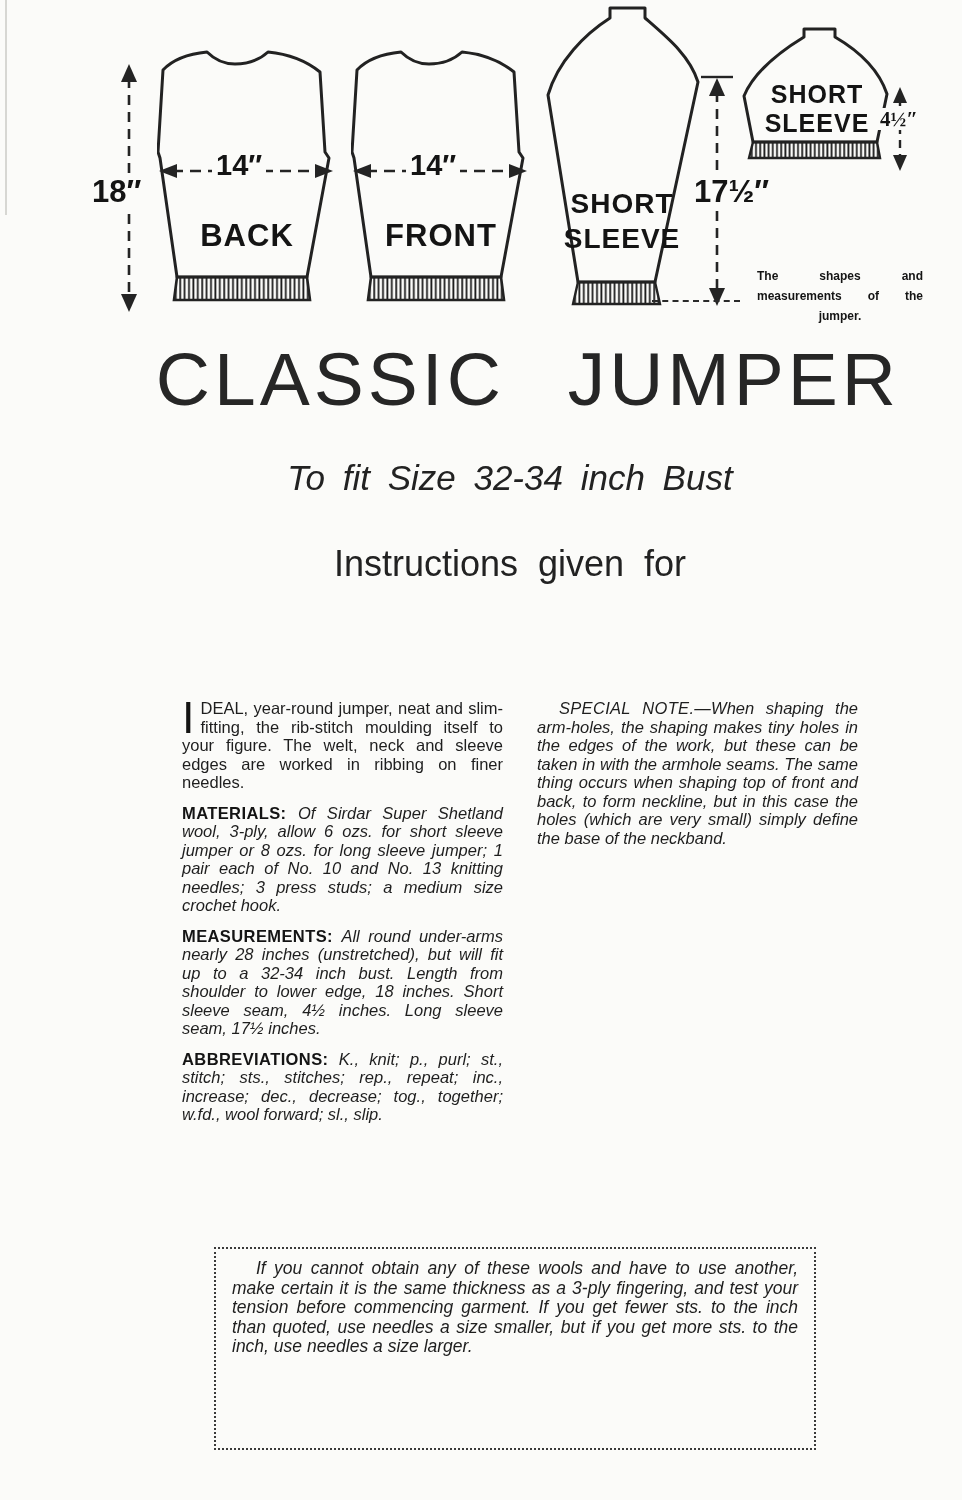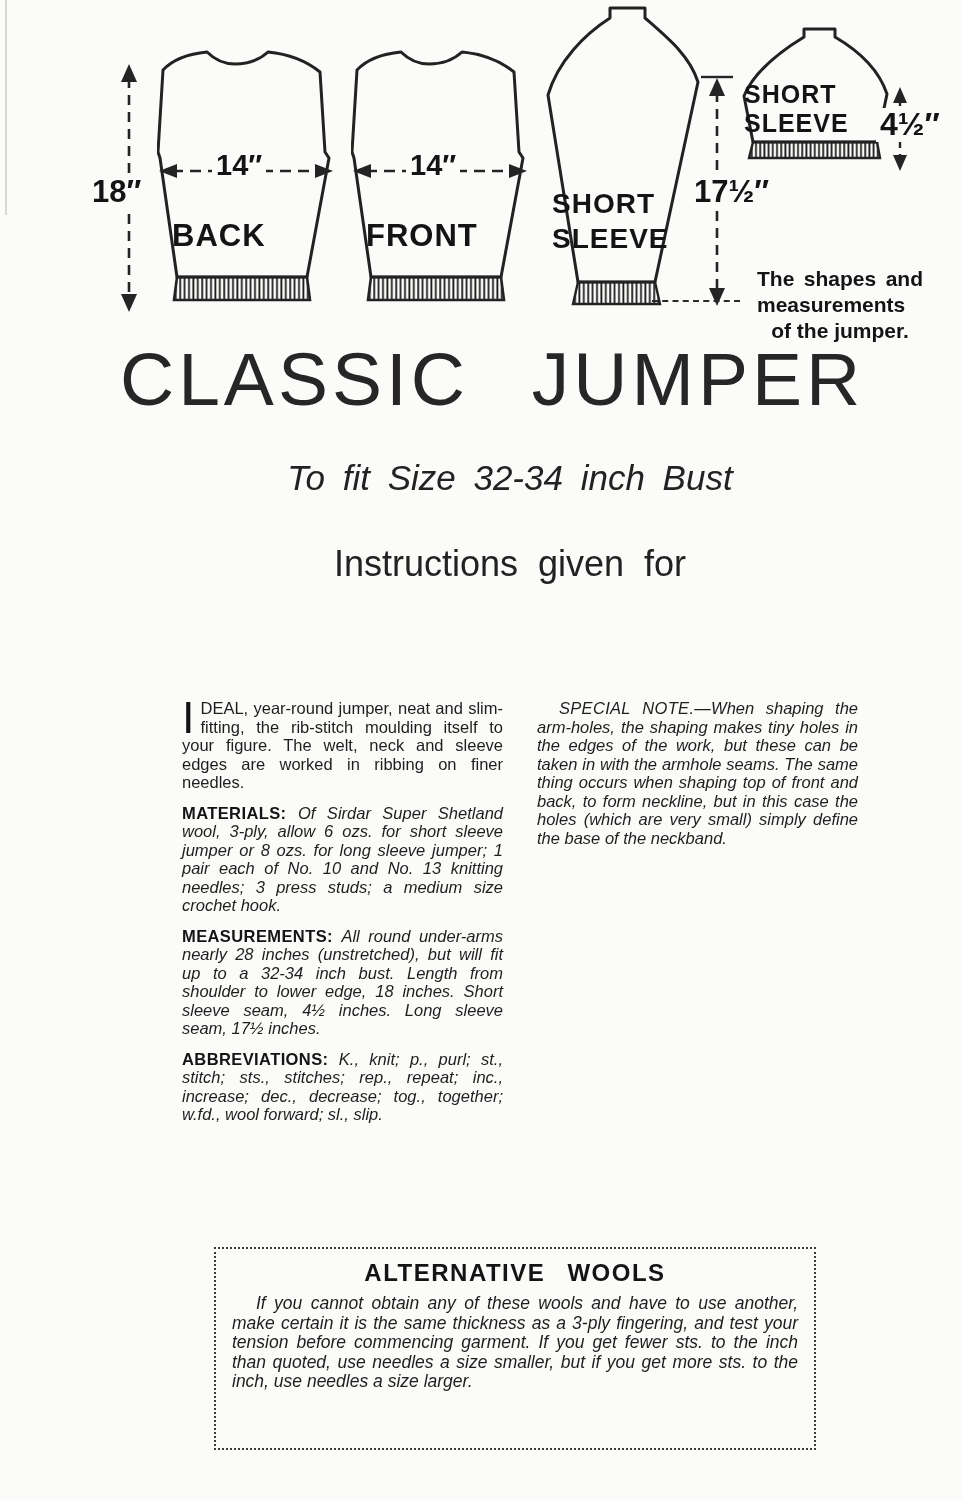--- a/index.html
+++ b/index.html
@@ -20,39 +20,39 @@
   }
   .scan-streak{
     position:absolute;left:5px;top:0;width:2px;height:215px;
     background:#b9b9b4;opacity:.55;
   }
   
   .diagrams{position:absolute;left:0;top:0;width:962px;height:335px;}
   .piece{position:absolute;}
   .piece svg{display:block;}
   .piece-label{
-    position:absolute;text-align:left;
+    position:absolute;text-align:center;
     font-weight:bold;color:var(--ink-dark);
     letter-spacing:1px;
   }
   .dim-label{
     position:absolute;font-weight:bold;color:var(--ink-dark);
     background:var(--paper);padding:0 4px;text-align:center;
     line-height:1.05;white-space:nowrap;
   }
   .datum-dash{position:absolute;border-top:2px dashed #2a2a2a;}
   .caption{
     position:absolute;left:757px;top:266px;width:166px;
-    font-size:21px;font-weight:bold;line-height:26px;
+    font-size:12px;font-weight:bold;line-height:20px;
     text-align:justify;text-align-last:center;color:var(--ink-dark);
   }
   
   .title{
     position:absolute;left:120px;top:336px;width:780px;
-    text-align:left;font-size:75px;font-weight:400;
+    text-align:right;font-size:75px;font-weight:400;
     letter-spacing:4px;word-spacing:38px;color:#262626;
     white-space:nowrap;
   }
   .subtitle{
     position:absolute;left:120px;top:458px;width:780px;
     text-align:center;font-style:italic;font-size:35px;
     word-spacing:8px;color:#222;
   }
   .instr{
     position:absolute;left:120px;width:780px;text-align:center;
@@ -206,21 +206,21 @@
       <div>SLEEVE</div>
     </div>
 
     <div class="piece" style="left:884px;top:86px;width:32px;height:86px;">
       <svg width="32" height="86" viewBox="0 0 32 86">
         <line x1="16" y1="12" x2="16" y2="74" stroke="#242424" stroke-width="2.4" stroke-dasharray="8 6"></line>
         <polygon points="16,1 9,17 23,17" fill="#242424"></polygon>
         <polygon points="16,85 9,69 23,69" fill="#242424"></polygon>
       </svg>
     </div>
-    <div class="dim-label" style="left:876px;top:108px;font-size:32px;">4½″</div>
+    <div class="dim-label" style="left:876px;top:108px;font-size:21px;font-family:Liberation Serif, serif;">4½″</div>
 
     <div class="caption">The shapes and measurements of the jumper.</div>
   </div>
 
   <h1 class="title">CLASSIC JUMPER</h1>
   <div class="subtitle">To fit Size 32-34 inch Bust</div>
   <div class="instr l1">Instructions given for</div>
 
   <div class="columns">
     <div class="col">
@@ -233,17 +233,16 @@
 
       <p><span class="sec-head">ABBREVIATIONS:</span> <span class="it">K., knit; p., purl; st., stitch; sts., stitches; rep., repeat; inc., increase; dec., decrease; tog., together; w.fd., wool forward; sl., slip.</span></p>
     </div>
 
     <div class="col">
       <p class="indent"><span class="note-lead">SPECIAL NOTE.—</span><span class="it">When shaping the arm-holes, the shaping makes tiny holes in the edges of the work, but these can be taken in with the armhole seams. The same thing occurs when shaping top of front and back, to form neckline, but in this case the holes (which are very small) simply define the base of the neckband.</span></p>
     </div>
   </div>
 
   <div class="alt-box">
-    <h2>ALTERNATIVE WOOLS</h2>
     <p>If you cannot obtain any of these wools and have to use another, make certain it is the same thickness as a 3-ply fingering, and test your tension before commencing garment. If you get fewer sts. to the inch than quoted, use needles a size smaller, but if you get more sts. to the inch, use needles a size larger.</p>
   </div>
 
 </div>
 
 </body></html>

